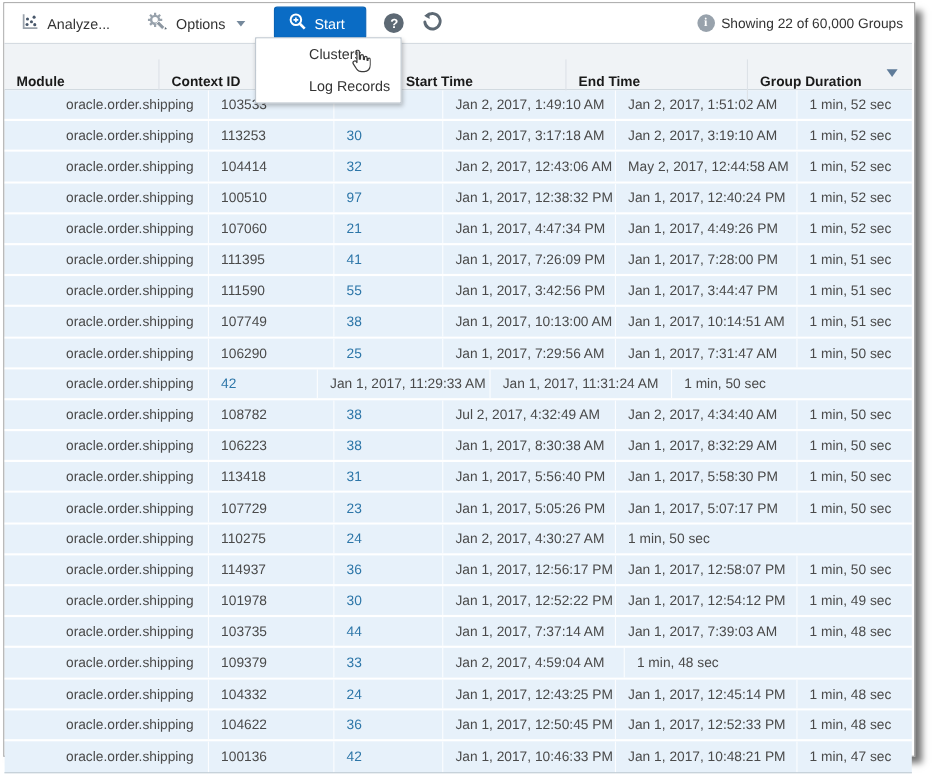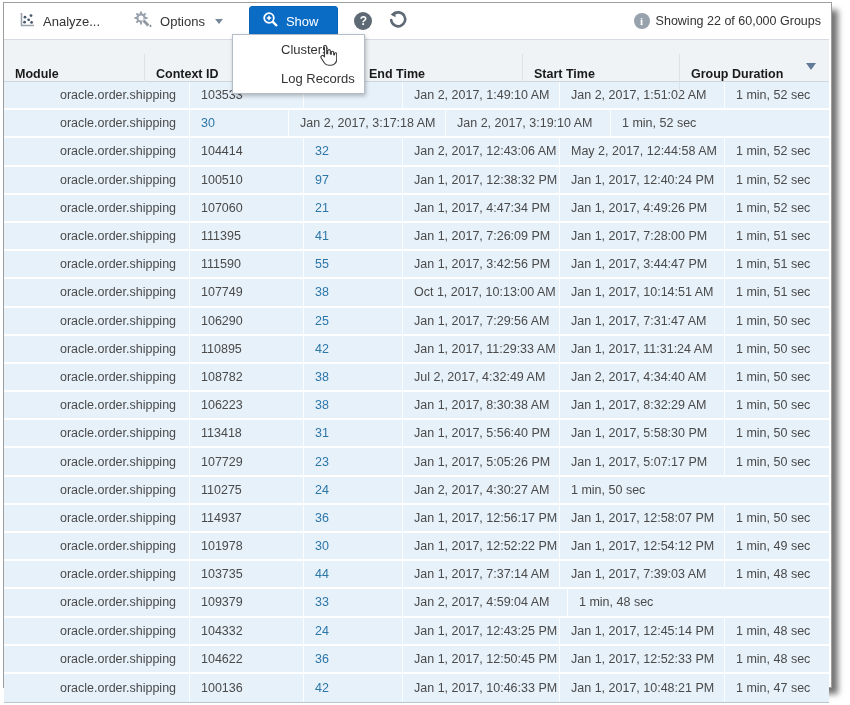--- a/index.html
+++ b/index.html
@@ -116,21 +116,21 @@
 
     <button class="btn-show">
       <span>
         <svg width="17" height="17" viewBox="0 0 17 17">
           <circle cx="7" cy="7" r="4.8" fill="none" stroke="#ffffff" stroke-width="1.8"></circle>
           <line x1="10.6" y1="10.6" x2="15" y2="15" stroke="#ffffff" stroke-width="2.4"></line>
           <line x1="7" y1="4.8" x2="7" y2="9.2" stroke="#ffffff" stroke-width="1.5"></line>
           <line x1="4.8" y1="7" x2="9.2" y2="7" stroke="#ffffff" stroke-width="1.5"></line>
         </svg>
       </span>
-      <span>Show</span>
+      <span>Start</span>
       <span class="caret"></span>
     </button>
 
     <button class="btn-help">
       <span class="round-icon">?</span>
     </button>
 
     <button class="btn-refresh">
       <span>
         <svg width="21" height="20" viewBox="0 0 21 20">
@@ -146,38 +146,39 @@
       <span class="info-icon">i</span>
       <span>Showing 22 of 60,000 Groups</span>
     </span>
   </div>
 
   <div class="table">
     <div class="thead">
       <div class="cell c0">Module</div>
       <div class="cell c1">Context ID</div>
       <div class="cell c2"></div>
+      <div class="cell c3">Start Time</div>
       <div class="cell c4">End Time</div>
-      <div class="cell c3">Start Time</div>
       <div class="cell c5">
         <span>Group Duration</span>
         <span class="sort-icon"></span>
       </div>
     </div>
     <div class="tbody">
         <div class="row">
     <div class="cell c0">oracle.order.shipping</div>
     <div class="cell c1">103533</div>
     <div class="cell c2 link"></div>
     <div class="cell c3">Jan 2, 2017, 1:49:10 AM</div>
     <div class="cell c4">Jan 2, 2017, 1:51:02 AM</div>
     <div class="cell c5">1 min, 52 sec</div>
   </div>
         <div class="row">
     <div class="cell c0">oracle.order.shipping</div>
+    <div class="cell c1">113253</div>
     <div class="cell c2 link">30</div>
     <div class="cell c3">Jan 2, 2017, 3:17:18 AM</div>
     <div class="cell c4">Jan 2, 2017, 3:19:10 AM</div>
     <div class="cell c5">1 min, 52 sec</div>
   </div>
         <div class="row">
     <div class="cell c0">oracle.order.shipping</div>
     <div class="cell c1">104414</div>
     <div class="cell c2 link">32</div>
     <div class="cell c3">Jan 2, 2017, 12:43:06 AM</div>
@@ -213,35 +214,34 @@
     <div class="cell c1">111590</div>
     <div class="cell c2 link">55</div>
     <div class="cell c3">Jan 1, 2017, 3:42:56 PM</div>
     <div class="cell c4">Jan 1, 2017, 3:44:47 PM</div>
     <div class="cell c5">1 min, 51 sec</div>
   </div>
         <div class="row">
     <div class="cell c0">oracle.order.shipping</div>
     <div class="cell c1">107749</div>
     <div class="cell c2 link">38</div>
-    <div class="cell c3">Oct 1, 2017, 10:13:00 AM</div>
+    <div class="cell c3">Jan 1, 2017, 10:13:00 AM</div>
     <div class="cell c4">Jan 1, 2017, 10:14:51 AM</div>
     <div class="cell c5">1 min, 51 sec</div>
   </div>
         <div class="row">
     <div class="cell c0">oracle.order.shipping</div>
     <div class="cell c1">106290</div>
     <div class="cell c2 link">25</div>
     <div class="cell c3">Jan 1, 2017, 7:29:56 AM</div>
     <div class="cell c4">Jan 1, 2017, 7:31:47 AM</div>
     <div class="cell c5">1 min, 50 sec</div>
   </div>
         <div class="row">
     <div class="cell c0">oracle.order.shipping</div>
-    <div class="cell c1">110895</div>
     <div class="cell c2 link">42</div>
     <div class="cell c3">Jan 1, 2017, 11:29:33 AM</div>
     <div class="cell c4">Jan 1, 2017, 11:31:24 AM</div>
     <div class="cell c5">1 min, 50 sec</div>
   </div>
         <div class="row">
     <div class="cell c0">oracle.order.shipping</div>
     <div class="cell c1">108782</div>
     <div class="cell c2 link">38</div>
     <div class="cell c3">Jul 2, 2017, 4:32:49 AM</div>

